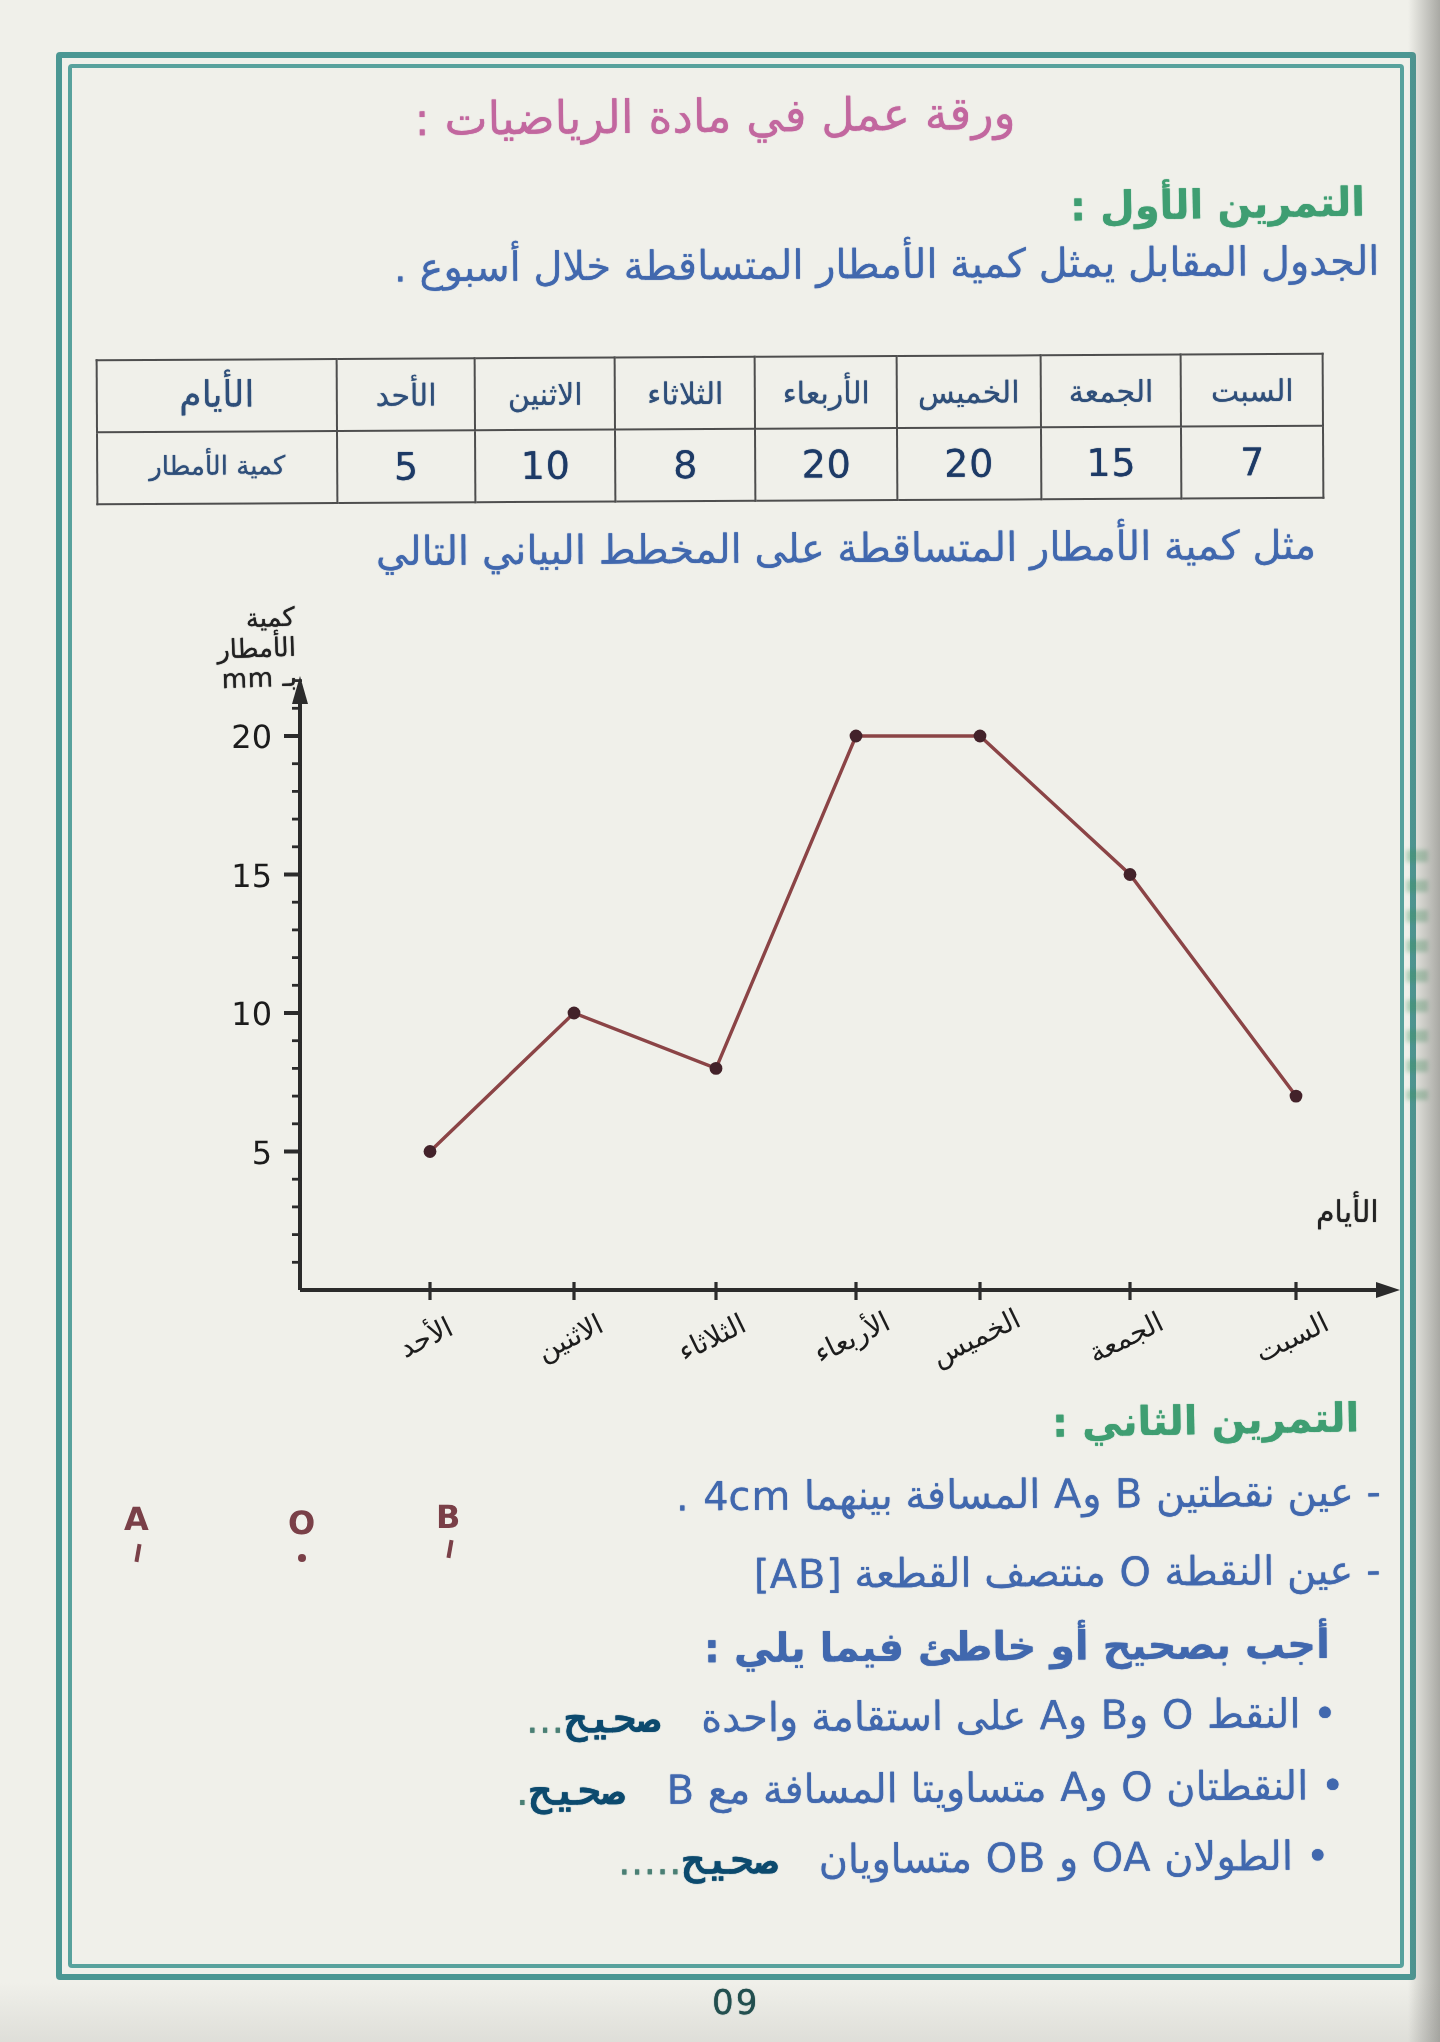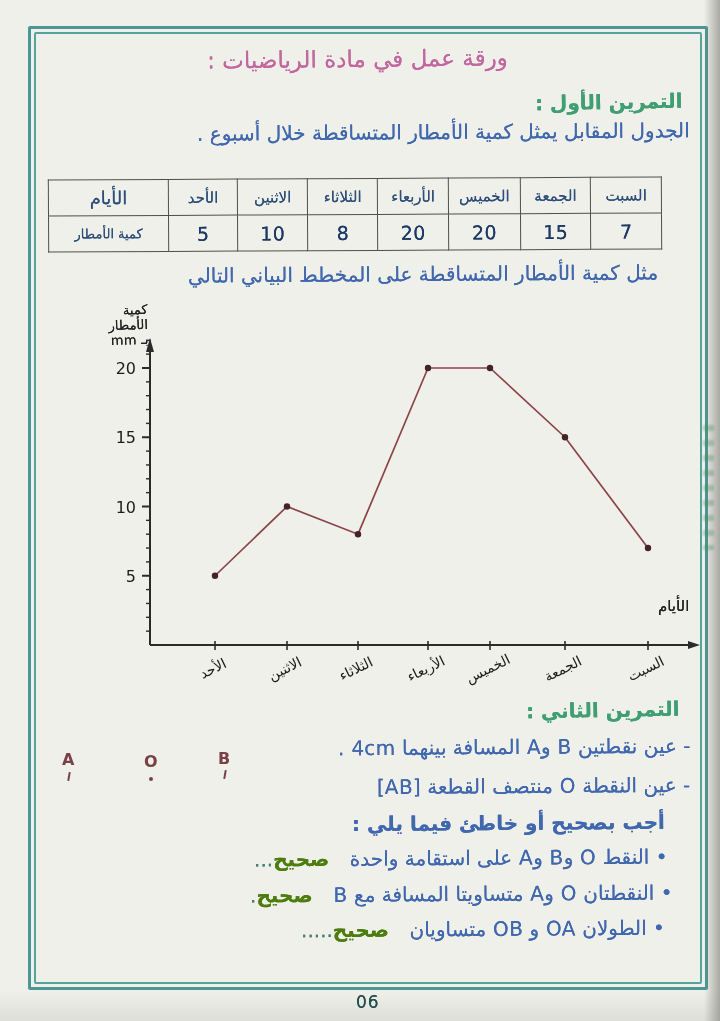--- a/index.html
+++ b/index.html
@@ -15,21 +15,21 @@
   .edge-bottom{left:0;bottom:0;width:100%;height:30px;
     background:linear-gradient(to bottom, rgba(0,0,0,0), rgba(140,140,136,0.18));}
   
   .frame{left:28px;top:26px;width:674px;height:958px;border:3px solid #4b9793;border-radius:2px;}
   .frame-inner{position:absolute;inset:3px;border:2px solid #58a29d;border-radius:2px;}
   
   .hw{letter-spacing:0.4px;text-shadow:0 0 0.5px currentColor;}
   .pink{color:#c2679f;}
   .green{color:#3f9e72;}
   .blue{color:#4168ae;}
-  .ans{color:#4d7c0f;font-weight:bold;}
+  .ans{color:#0c4a6e;font-weight:bold;font-family:Liberation Mono, monospace;}
   .dots{color:#4a7f74;}
   .title{font-size:23px;text-align:center;transform:rotate(-0.6deg);}
   .h-ex{font-size:20px;font-weight:bold;transform:rotate(-1deg);}
   .line{font-size:20px;transform:rotate(-0.4deg);white-space:nowrap;}
   
   table.rain{border-collapse:collapse;direction:ltr;transform:rotate(-0.3deg);}
   table.rain td, table.rain th{
     border:1.6px solid #4e4e4e;text-align:center;vertical-align:middle;
     height:35px;padding:0 2px;font-weight:normal;
   }
@@ -176,13 +176,13 @@
   <span class="ans hw" style="margin-inline-start:14px;">صحيح</span><span class="dots">.....</span>
 </div>
 
 <div class="abs pt-label" style="left:62px;top:750px;">A</div>
 <div class="abs pt-tick" style="left:68px;top:772px;"></div>
 <div class="abs pt-label" style="left:144px;top:752px;">O</div>
 <div class="abs pt-dot" style="left:149px;top:777px;"></div>
 <div class="abs pt-label" style="left:218px;top:749px;">B</div>
 <div class="abs pt-tick" style="left:224px;top:770px;"></div>
 
-<div class="abs pagenum hw" style="left:356px;top:992px;">06</div>
+<div class="abs pagenum hw" style="left:356px;top:992px;">09</div>
 
 </body></html>

